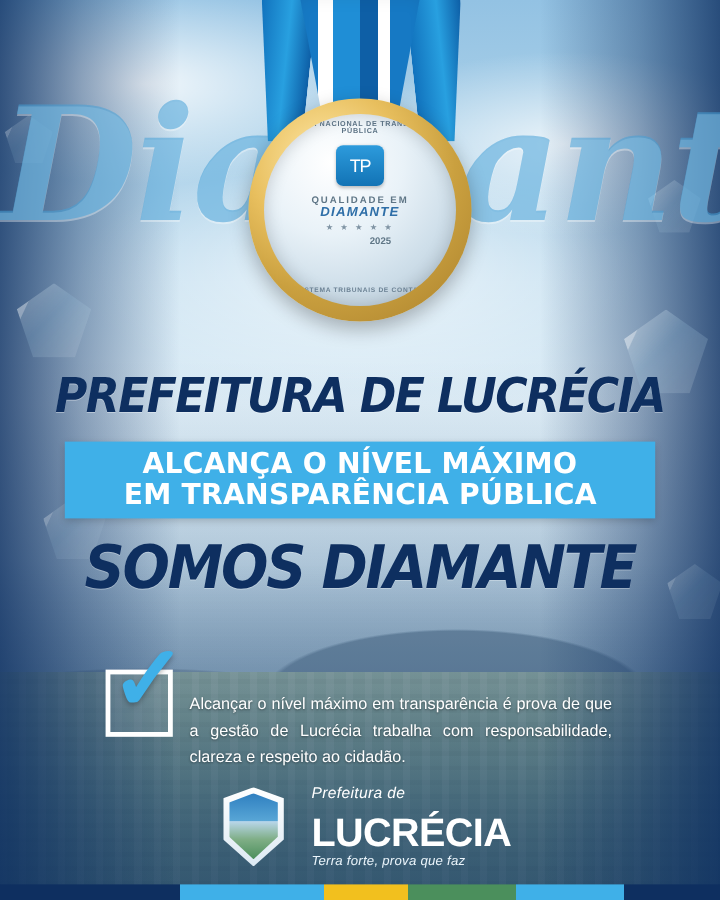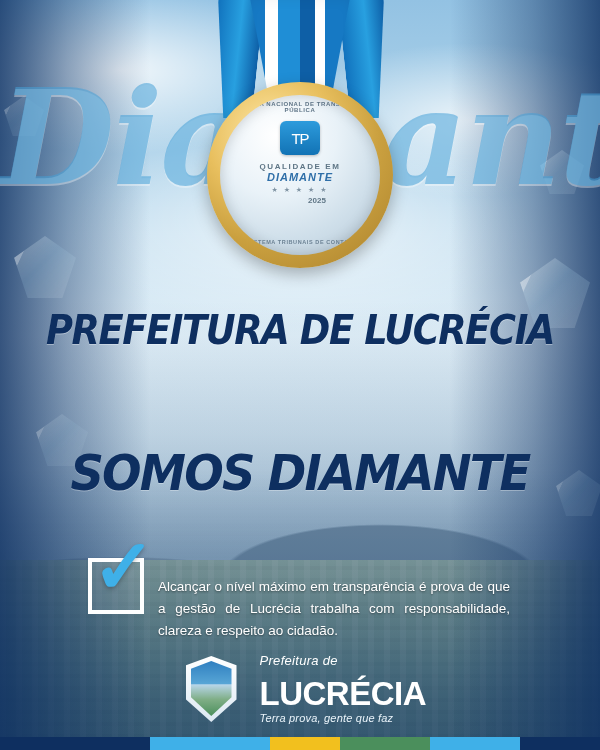--- a/index.html
+++ b/index.html
@@ -245,33 +245,37 @@
         <div class="medal-l3">DIAMANTE</div>
         <div class="medal-stars">★ ★ ★ ★ ★</div>
         <div class="medal-year">2025</div>
         <div class="medal-arc-bottom">SISTEMA TRIBUNAIS DE CONTAS</div>
       </div>
     </div>
   </div>
 
   <div class="headline-1">PREFEITURA DE LUCRÉCIA</div>
 
+  <div class="band">
+    <div class="band-l1">ALCANÇA O NÍVEL MÁXIMO</div>
+    <div class="band-l2">EM TRANSPARÊNCIA PÚBLICA</div>
+  </div>
 
   <div class="headline-2">SOMOS DIAMANTE</div>
 
   <div class="check-box"></div>
   <div class="check-mark">✓</div>
   <div class="paragraph">Alcançar o nível máximo em transparência é prova de que a gestão de Lucrécia trabalha com responsabilidade, clareza e respeito ao cidadão.</div>
 
   <div class="logo">
     <div class="brasao"></div>
     <div class="logo-text">
       <span class="logo-pref">Prefeitura de</span>
       <span class="logo-name">LUCRÉCIA</span>
-      <span class="logo-tag">Terra prova, gente que faz</span>
+      <span class="logo-tag">Terra forte, prova que faz</span>
     </div>
   </div>
 
   <div class="bottom-bar">
       <i style="background: rgb(14, 47, 96); width: 150px;"></i>
       <i style="background: rgb(63, 176, 232); width: 120px;"></i>
       <i style="background: rgb(242, 192, 30); width: 70px;"></i>
       <i style="background: rgb(75, 143, 92); width: 90px;"></i>
       <i style="background: rgb(63, 176, 232); width: 90px;"></i>
       <i style="background: rgb(14, 47, 96); width: 80px;"></i>

